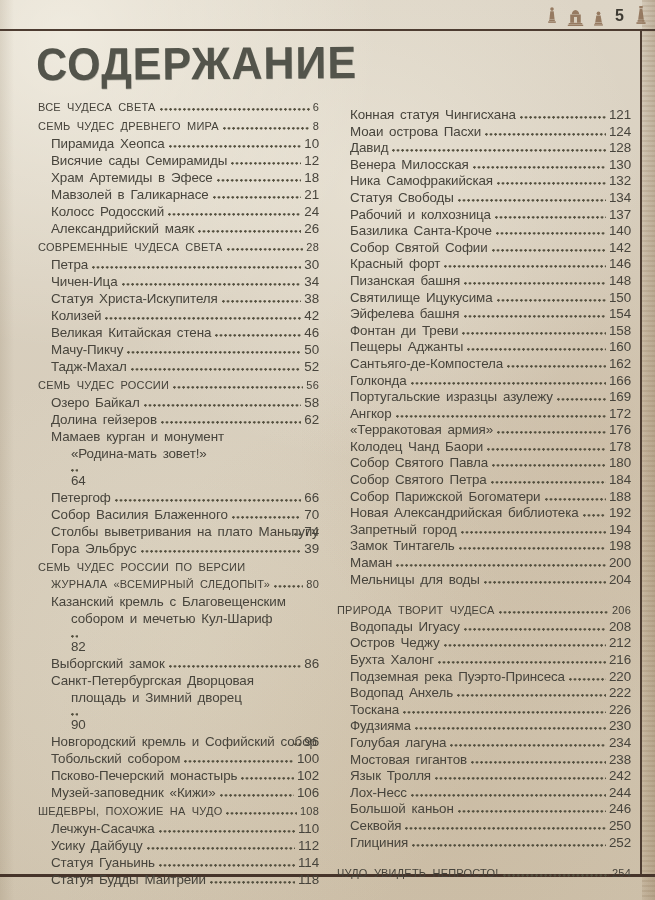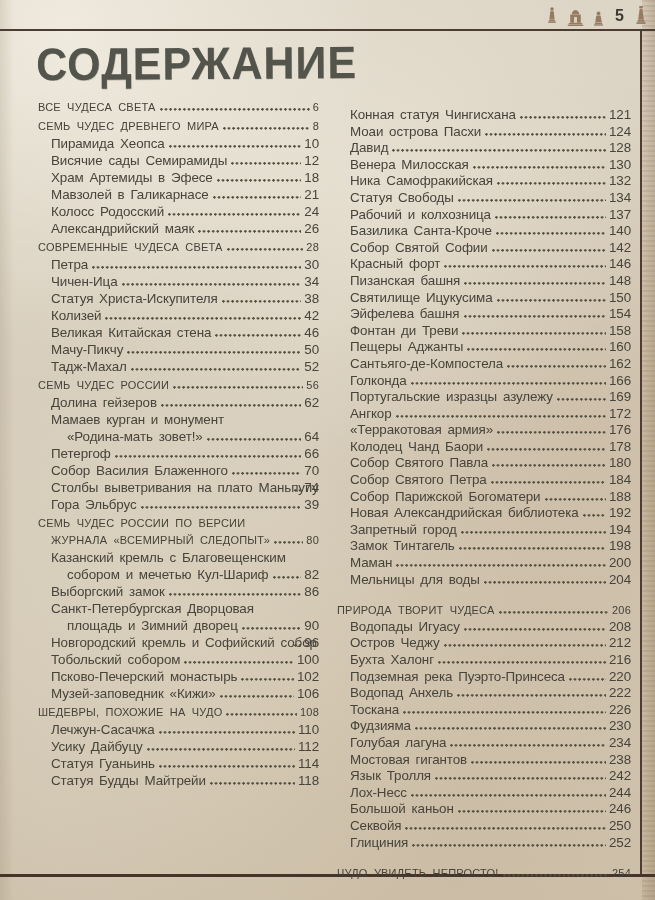--- a/index.html
+++ b/index.html
@@ -44,21 +44,21 @@
   .col-left .toc-section:first-of-type{margin-top:0;}
   .col-right .toc-section:first-of-type{margin-top:12px;}
   .col-right .toc-section{margin-top:14px;}
   .entry{color:#47443c;}
   .entry .line{display:flex;align-items:baseline;overflow:hidden;}
   .col-left .line{line-height:17px;}
   .col-right .line{line-height:16.6px;}
   .header{font-size:11px;letter-spacing:0.2px;word-spacing:3px;color:#45423a;}
   .item{font-size:13.4px;letter-spacing:-0.1px;word-spacing:2.2px;}
   .item .line{padding-left:13px;}
-  .item .line.cont{padding-left:29px;}
+  .item .line.cont{padding-left:29px;flex-direction:column;}
   .header .line.cont{padding-left:13px;}
   .label{white-space:nowrap;flex:0 1 auto;min-width:0;}
   .dots{flex:1 1 auto;min-width:7px;height:0.78em;margin:0 3px 0 4px;align-self:baseline;
     background-image:radial-gradient(circle at 1.4px 1.4px,#54503f 1.05px,rgba(0,0,0,0) 1.45px);
     background-size:4.6px 3px;background-repeat:repeat-x;background-position:left bottom;}
   .pagenum{flex:none;white-space:nowrap;}
 </style>
 </head>
 <body>
 
@@ -239,20 +239,27 @@
         <div class="toc-section">
           <div class="entry header">
             <div class="line">
               <span class="label">СЕМЬ ЧУДЕС РОССИИ</span>
               <span class="dots"></span>
               <span class="pagenum">56</span>
             </div>
           </div>
           <div class="entry item">
             <div class="line">
+              <span class="label">Озеро Байкал</span>
+              <span class="dots"></span>
+              <span class="pagenum">58</span>
+            </div>
+          </div>
+          <div class="entry item">
+            <div class="line">
               <span class="label">Долина гейзеров</span>
               <span class="dots"></span>
               <span class="pagenum">62</span>
             </div>
           </div>
           <div class="entry item">
             <div class="line">
               <span class="label">Мамаев курган и монумент</span>
             </div>
             <div class="line cont">

